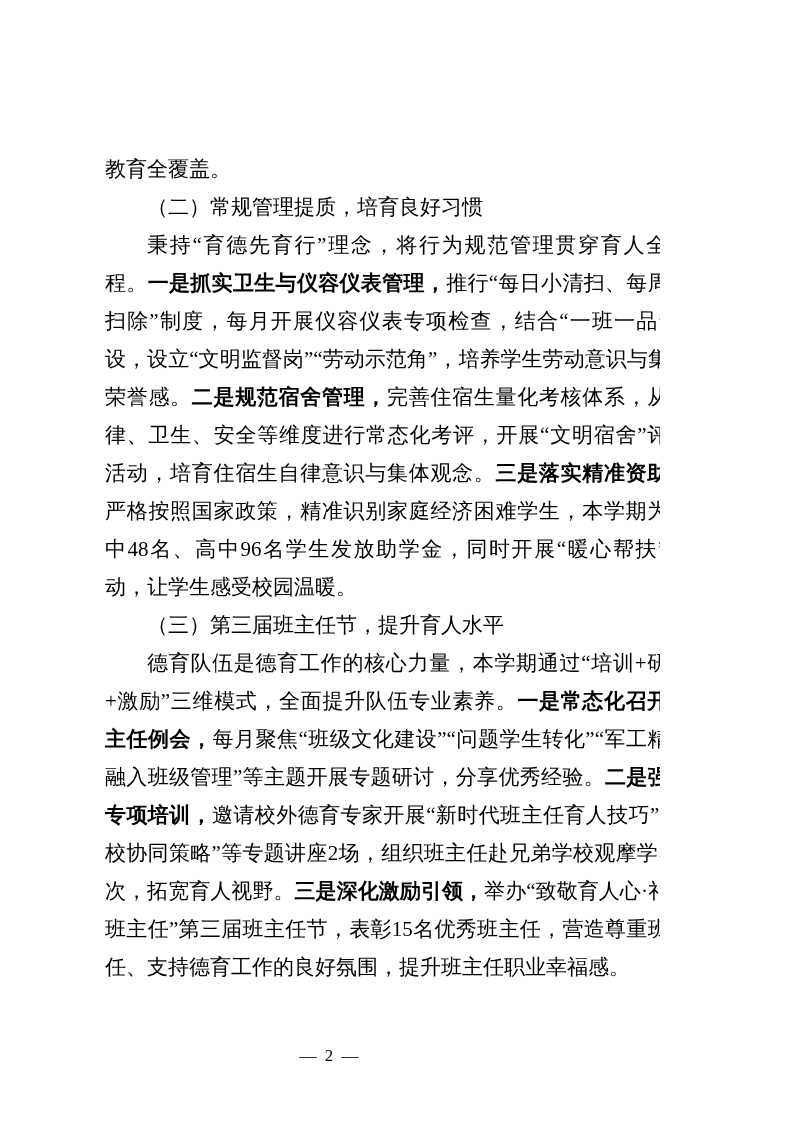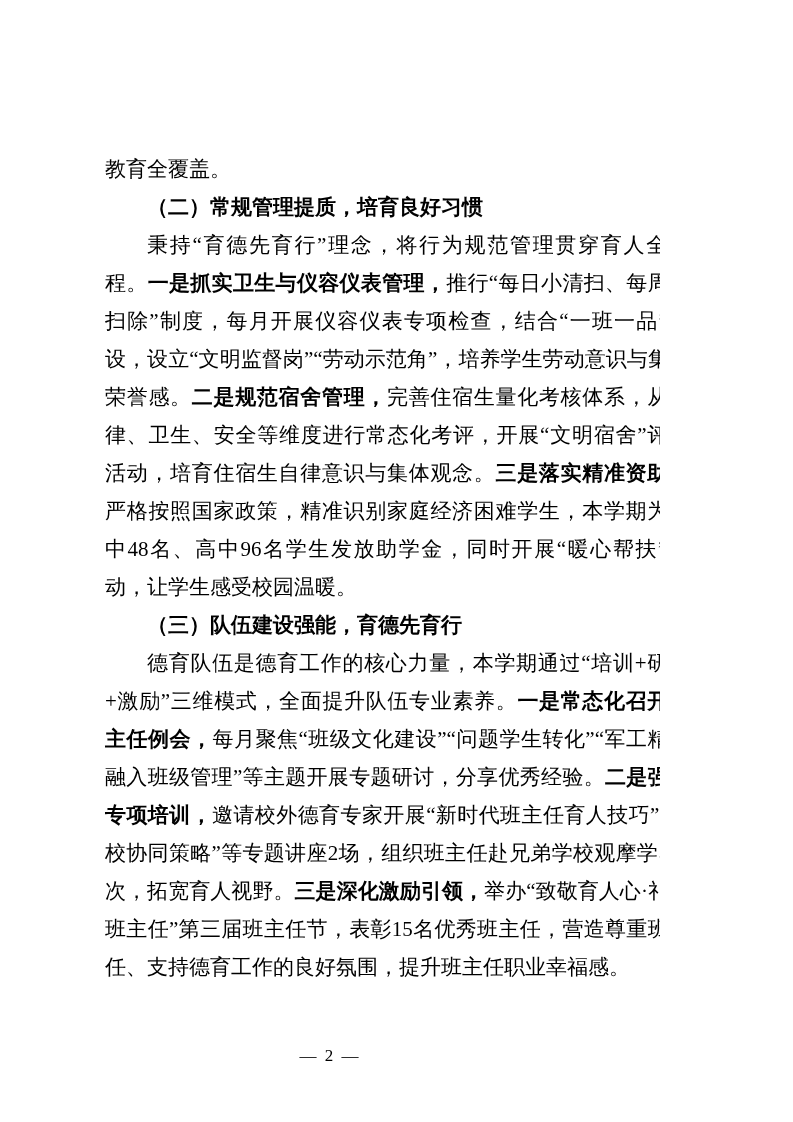--- a/index.html
+++ b/index.html
@@ -32,21 +32,21 @@
   }
   .para {
     margin: 0;
     padding: 0;
     text-indent: 2em;
   }
   .para.no-indent {
     text-indent: 0;
   }
   .heading {
-    font-weight: bold;
+    font-weight: normal;
   }
   .run-bold {
     font-weight: bold;
   }
   .page-number {
     position: absolute;
     left: 0;
     right: 0;
     bottom: 56px;
     text-align: center;
@@ -60,21 +60,21 @@
 
 <div class="page">
   <div class="content">
 
     <p class="para no-indent"><span>教育全覆盖。</span></p>
 
     <p class="para heading"><span>（二）常规管理提质，培育良好习惯</span></p>
 
     <p class="para"><span>秉持“育德先育行”理念，将行为规范管理贯穿育人全过程。</span><span class="run-bold">一是抓实卫生与仪容仪表管理，</span><span>推行“每日小清扫、每周大扫除”制度，每月开展仪容仪表专项检查，结合“一班一品”建设，设立“文明监督岗”“劳动示范角”，培养学生劳动意识与集体荣誉感。</span><span class="run-bold">二是规范宿舍管理，</span><span>完善住宿生量化考核体系，从纪律、卫生、安全等维度进行常态化考评，开展“文明宿舍”评选活动，培育住宿生自律意识与集体观念。</span><span class="run-bold">三是落实精准资助，</span><span>严格按照国家政策，精准识别家庭经济困难学生，本学期为初中48名、高中96名学生发放助学金，同时开展“暖心帮扶”活动，让学生感受校园温暖。</span></p>
 
-    <p class="para heading"><span>（三）队伍建设强能，育德先育行</span></p>
+    <p class="para heading"><span>（三）第三届班主任节，提升育人水平</span></p>
 
     <p class="para"><span>德育队伍是德育工作的核心力量，本学期通过“培训+研讨+激励”三维模式，全面提升队伍专业素养。</span><span class="run-bold">一是常态化召开班主任例会，</span><span>每月聚焦“班级文化建设”“问题学生转化”“军工精神融入班级管理”等主题开展专题研讨，分享优秀经验。</span><span class="run-bold">二是强化专项培训，</span><span>邀请校外德育专家开展“新时代班主任育人技巧”“家校协同策略”等专题讲座2场，组织班主任赴兄弟学校观摩学习3次，拓宽育人视野。</span><span class="run-bold">三是深化激励引领，</span><span>举办“致敬育人心·礼赞班主任”第三届班主任节，表彰15名优秀班主任，营造尊重班主任、支持德育工作的良好氛围，提升班主任职业幸福感。</span></p>
 
 
   </div>
 
   <div class="page-number">— 2 —</div>
 </div>
 
 </body></html>

